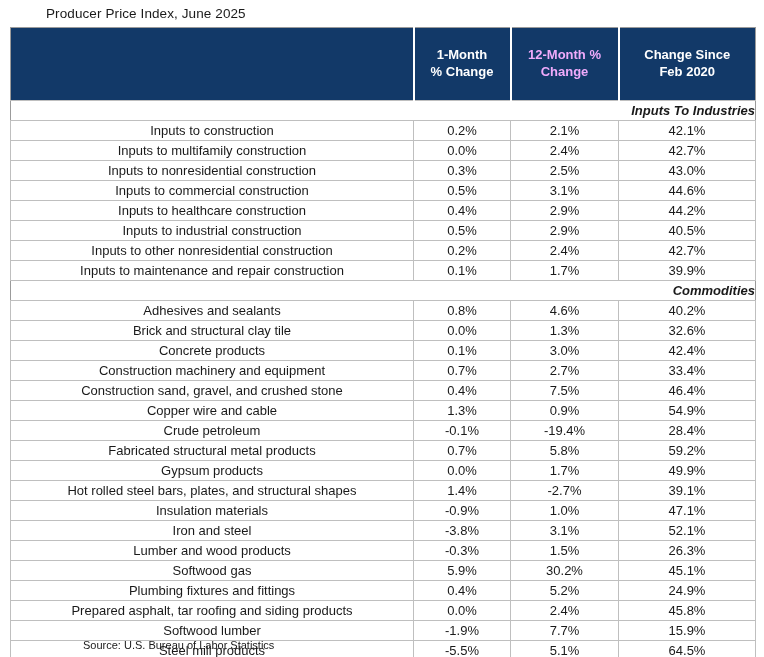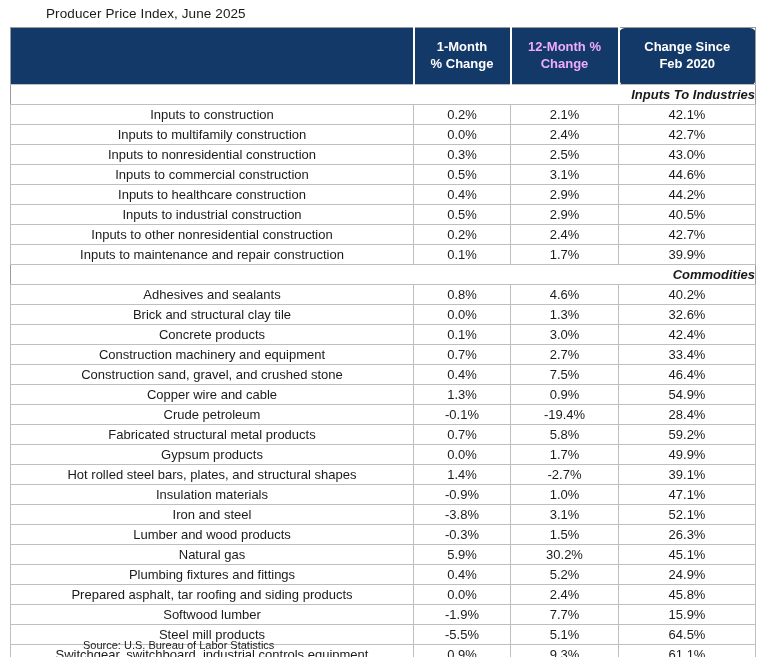--- a/index.html
+++ b/index.html
@@ -17,21 +17,21 @@
     border:1px solid #9b9b9b;
     font-size:13px;
   }
   table.ppi col.c-label{width:403px;}
   table.ppi col.c-m1{width:97px;}
   table.ppi col.c-m12{width:108px;}
   table.ppi col.c-feb{width:137px;}
   table.ppi th{
     background:#123968;color:#ffffff;font-weight:bold;
     height:40px;line-height:1.3;text-align:center;vertical-align:middle;
-    border-left:2px solid #ffffff;padding:8px 2px;font-size:13px;
+    border-left:2px solid #ffffff;padding:16px 2px;font-size:13px;
   }
   table.ppi th:first-child{border-left:none;}
   table.ppi td{
     height:19px;line-height:19px;padding:0;
     border:1px solid #bfbfbf;
     white-space:nowrap;overflow:hidden;
   }
   td.row-label{text-align:center;padding-left:7px;}
   td.val{text-align:center;}
   tr.section-row td{
@@ -53,21 +53,21 @@
       <col class="c-m1">
       <col class="c-m12">
       <col class="c-feb">
   </colgroup>
   <thead>
     <tr>
       <th style="background: rgb(18, 57, 104); color: rgb(255, 255, 255);"></th>
 
     <th style="background: rgb(18, 57, 104); color: rgb(255, 255, 255);">1-Month<br>% Change</th>
         <th style="background: rgb(18, 57, 104); color: #f0abfc;">12-Month %<br>Change</th>
-        <th style="background: rgb(18, 57, 104); color: rgb(255, 255, 255); border-radius: 6px;">Change Since<br>Feb 2020</th>
+        <th style="background: rgb(18, 57, 104); color: rgb(255, 255, 255);">Change Since<br>Feb 2020</th>
       </tr>
   </thead>
   <tbody>
 
   <tr class="section-row">
         <td colspan="4">Inputs To Industries</td>
       </tr>
       <tr>
         <td class="row-label">Inputs to construction</td>
         <td class="val">0.2%</td>
@@ -191,21 +191,21 @@
         <td class="val">3.1%</td>
         <td class="val">52.1%</td>
       </tr>
       <tr>
         <td class="row-label">Lumber and wood products</td>
         <td class="val">-0.3%</td>
         <td class="val">1.5%</td>
         <td class="val">26.3%</td>
       </tr>
       <tr>
-        <td class="row-label">Natural gas</td>
+        <td class="row-label">Softwood gas</td>
         <td class="val">5.9%</td>
         <td class="val">30.2%</td>
         <td class="val">45.1%</td>
       </tr>
       <tr>
         <td class="row-label">Plumbing fixtures and fittings</td>
         <td class="val">0.4%</td>
         <td class="val">5.2%</td>
         <td class="val">24.9%</td>
       </tr>

